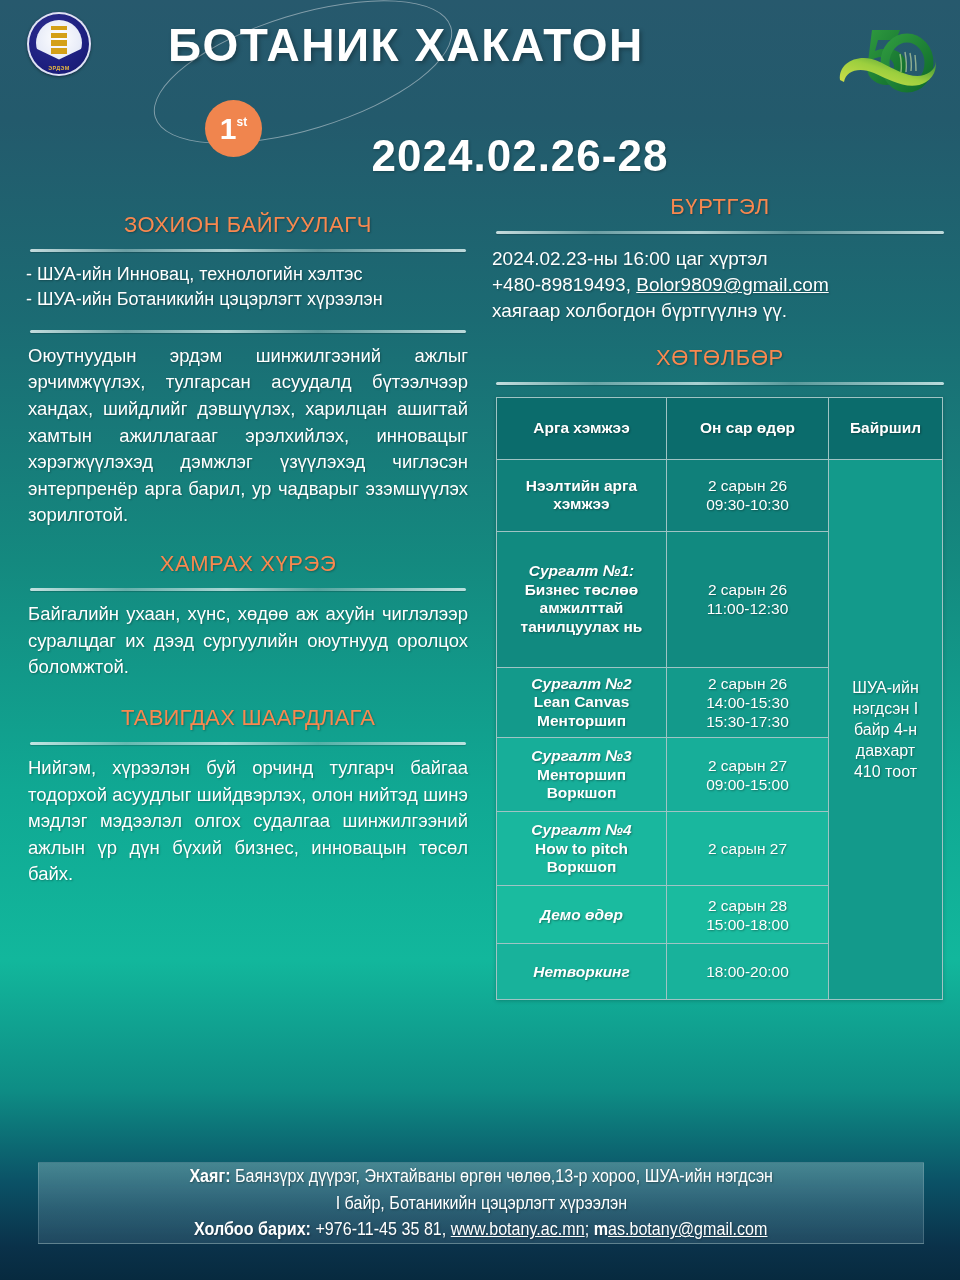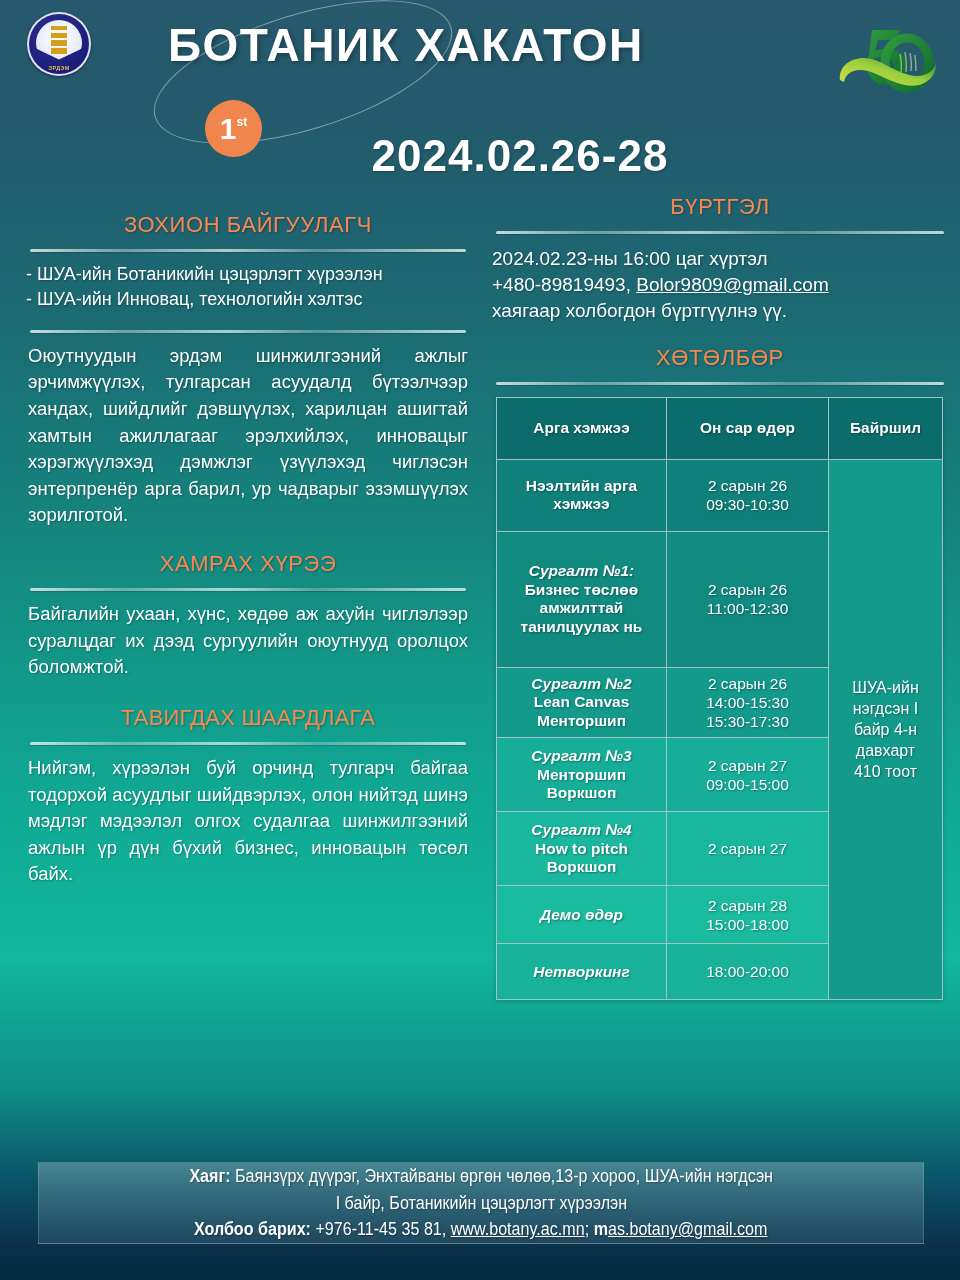--- a/index.html
+++ b/index.html
@@ -243,22 +243,22 @@
       </g>
     </svg>
   </div>
 
   <div class="col-left">
 
     <div>
       <div class="sec-title">ЗОХИОН БАЙГУУЛАГЧ</div>
       <div class="divider"></div>
       <div class="org-list">
+        <div>- ШУА-ийн  Инновац, технологийн  хэлтэс</div>
         <div>- ШУА-ийн  Ботаникийн  цэцэрлэгт  хүрээлэн</div>
-        <div>- ШУА-ийн  Инновац, технологийн  хэлтэс</div>
       </div>
     </div>
 
     <div style="margin-top:18px">
       <div class="divider"></div>
       <div class="body-text">Оюутнуудын эрдэм шинжилгээний ажлыг эрчимжүүлэх, тулгарсан асуудалд бүтээлчээр хандах, шийдлийг дэвшүүлэх, харилцан ашигтай хамтын ажиллагааг эрэлхийлэх, инновацыг хэрэгжүүлэхэд дэмжлэг үзүүлэхэд чиглэсэн энтерпренёр арга барил, ур чадварыг эзэмшүүлэх зорилготой.</div>
     </div>
 
     <div style="margin-top:22px">
       <div class="sec-title">ХАМРАХ ХҮРЭЭ</div>

